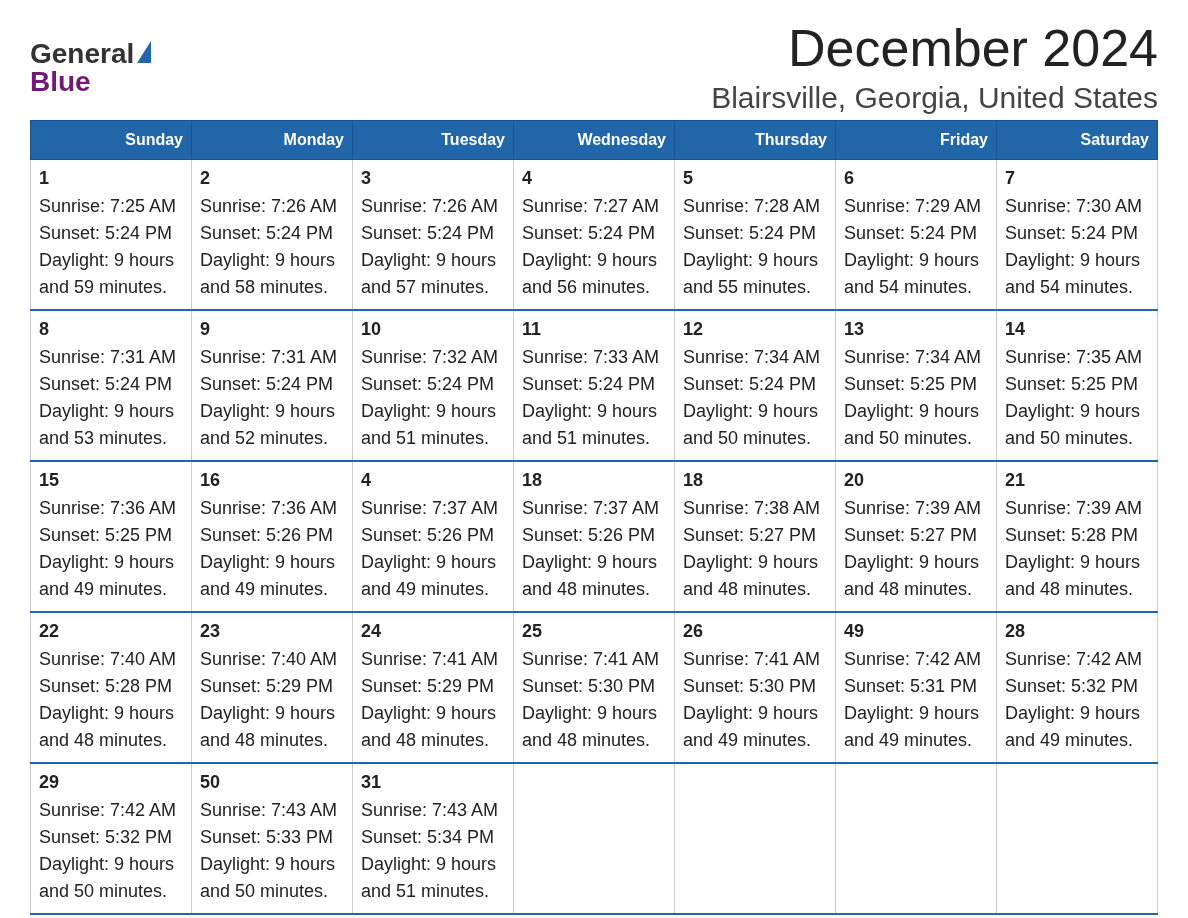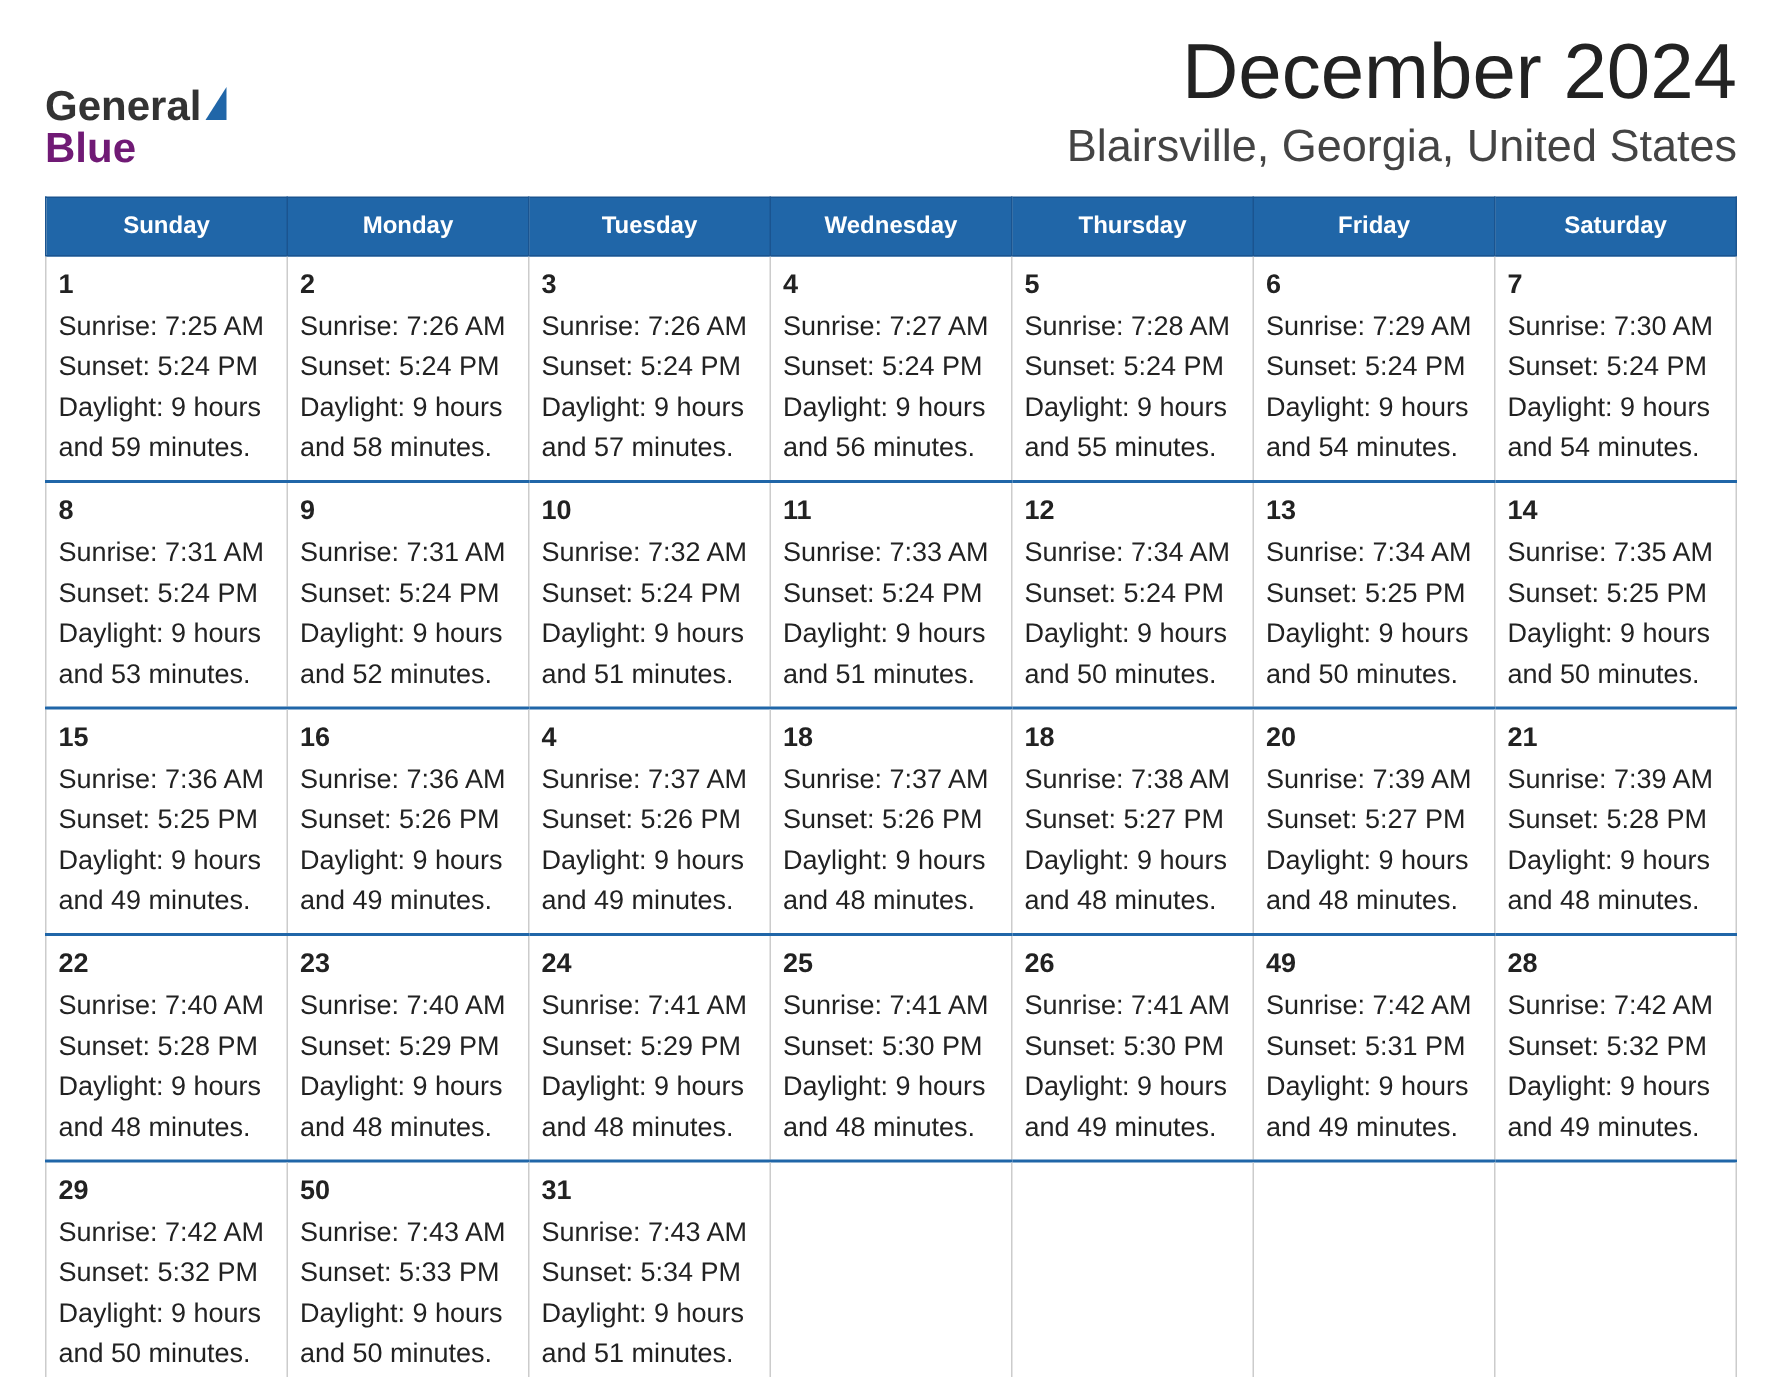--- a/index.html
+++ b/index.html
@@ -6,22 +6,22 @@
     body {
       font-family: Arial, sans-serif;
       background: #ffffff;
       width: 1188px;
       min-height: 918px;
       padding: 20px 30px;
     }
     .header {
       display: flex;
       justify-content: space-between;
-      align-items: flex-end;
-      margin-bottom: 16px;
+      align-items: center;
+      margin-bottom: 5px;
     }
     .logo {
       display: flex;
       flex-direction: column;
       align-items: flex-start;
     }
     .logo-text {
       font-size: 28px;
       font-weight: bold;
       color: #333;
@@ -64,21 +64,21 @@
       width: 100%;
       border-collapse: collapse;
       table-layout: fixed;
     }
     thead th {
       background-color: #2066a8;
       color: #ffffff;
       font-size: 16px;
       font-weight: bold;
       padding: 10px 8px;
-      text-align: center;
+      text-align: right;
       border: 1px solid #1a5490;
     }
     tbody td {
       border: 1px solid #ccc;
       vertical-align: top;
       padding: 8px;
       font-size: 13px;
       color: #222;
       height: 110px;
     }

